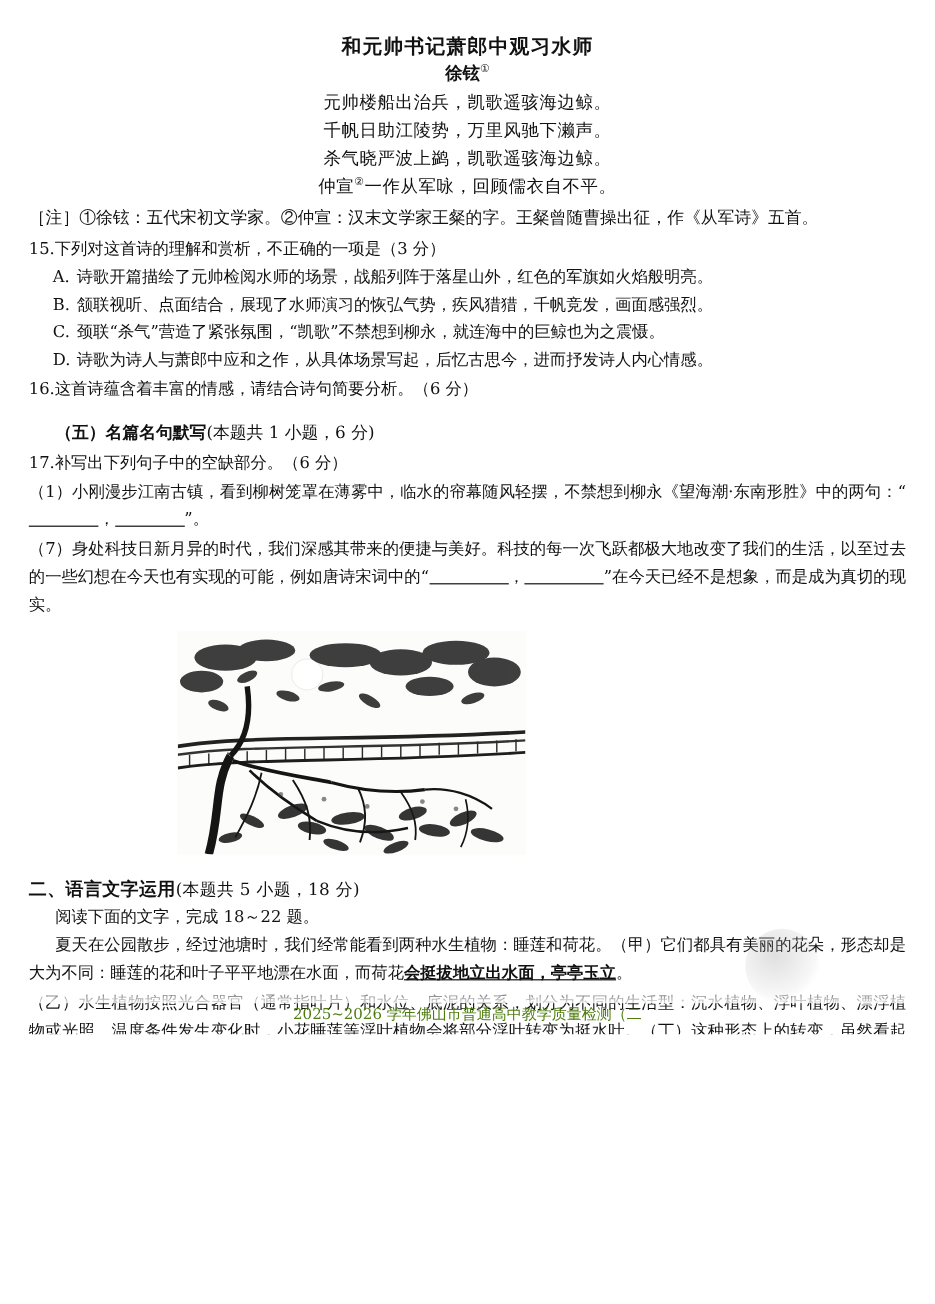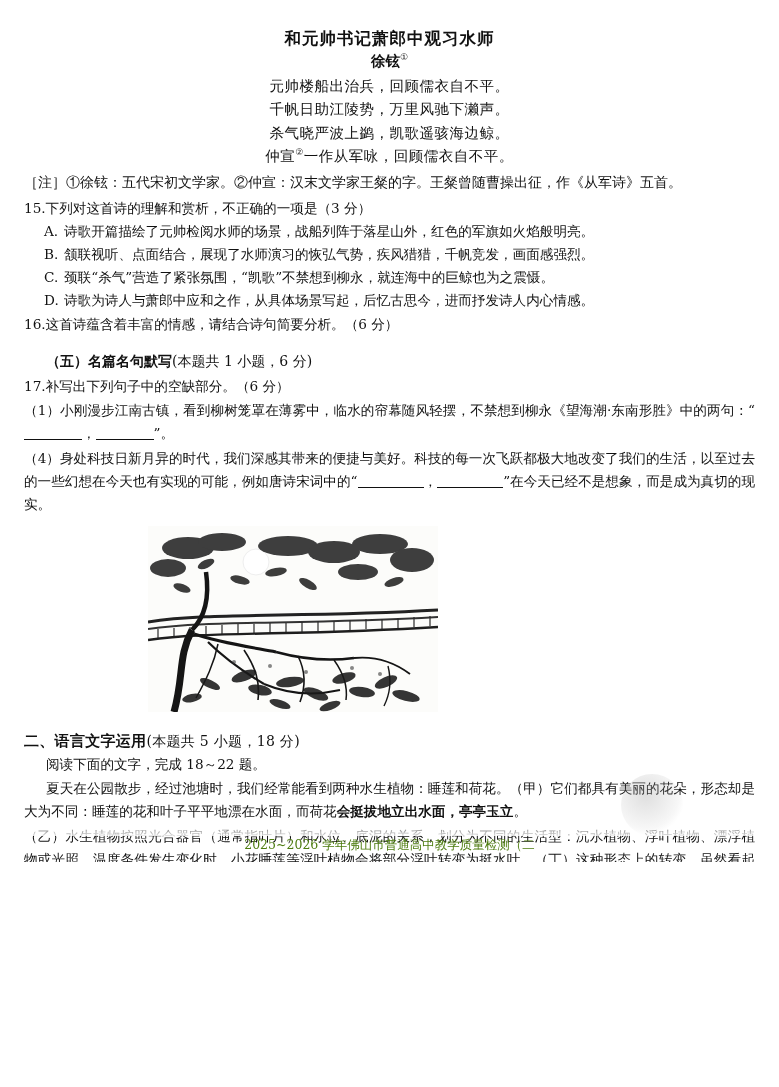--- a/index.html
+++ b/index.html
@@ -120,20 +120,21 @@
     margin-top: 16px;
     font-weight: 700;
     letter-spacing: 0.3px;
   }
   .big-sec .norm {
     font-weight: 400;
     font-size: 14px;
   }
   .bold-run {
     font-weight: 700;
+    text-decoration: underline;
   }
   .footer {
     position: absolute;
     left: 0;
     right: 0;
     bottom: 8px;
     text-align: center;
     font-size: 12.5px;
     color: #4d7c0f;
   }
@@ -160,21 +161,21 @@
 <body>
 
 <div class="page">
 
   <div class="poem-title">和元帅书记萧郎中观习水师</div>
 
   <div class="poem-author">
     <span>徐铉</span><sup>①</sup>
   </div>
 
-  <div class="poem-line">元帅楼船出治兵，回顾儒衣自不平。</div>
+  <div class="poem-line">元帅楼船出治兵，凯歌遥骇海边鲸。</div>
   <div class="poem-line">千帆日助江陵势，万里风驰下濑声。</div>
   <div class="poem-line">杀气晓严波上鹢，凯歌遥骇海边鲸。</div>
   <div class="poem-line">
     <span>仲宣<sup>②</sup>一作从军咏，回顾儒衣自不平。</span>
   </div>
 
   <div class="note">［注］①徐铉：五代宋初文学家。②仲宣：汉末文学家王粲的字。王粲曾随曹操出征，作《从军诗》五首。</div>
 
   <div class="q-line">15.下列对这首诗的理解和赏析，不正确的一项是（3 分）</div>
 
@@ -197,21 +198,21 @@
     <b>（五）名篇名句默写</b><span>(本题共 1 小题，6 分)</span>
   </div>
 
   <div class="para">17.补写出下列句子中的空缺部分。（6 分）</div>
 
   <div class="para">
     <span>（1）小刚漫步江南古镇，看到柳树笼罩在薄雾中，临水的帘幕随风轻摆，不禁想到柳永《望海潮·东南形胜》中的两句：“</span><span class="blank"></span><span>，</span><span class="blank"></span><span>”。</span>
   </div>
 
   <div class="para">
-    <span>（4）身处科技日新月异的时代，我们深感其带来的便捷与美好。科技的每一次飞跃都极大地改变了我们的生活，以至过去的一些幻想在今天也有实现的可能，例如唐诗宋词中的“</span><span class="blank w2"></span><span>，</span><span class="blank w2"></span><span>”在今天已经不是想象，而是成为真切的现实。</span>
+    <span>（7）身处科技日新月异的时代，我们深感其带来的便捷与美好。科技的每一次飞跃都极大地改变了我们的生活，以至过去的一些幻想在今天也有实现的可能，例如唐诗宋词中的“</span><span class="blank w2"></span><span>，</span><span class="blank w2"></span><span>”在今天已经不是想象，而是成为真切的现实。</span>
   </div>
 
 
   <div class="figure">
     <div class="figure-frame">
       <svg width="290" height="186" viewBox="0 0 290 186">
         <rect x="0" y="0" width="290" height="186" fill="#fcfcfa"></rect>
 
         <circle cx="108" cy="36" r="13" fill="#ffffff" stroke="#eeeeee"></circle>
 

